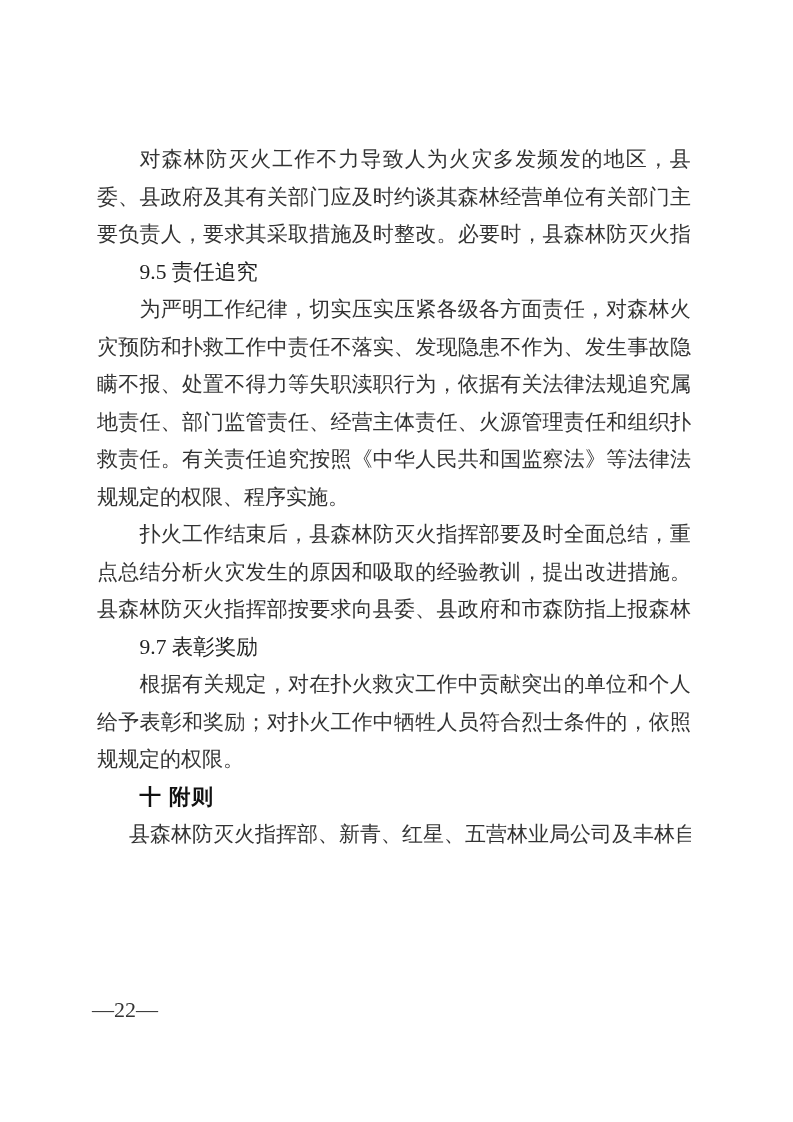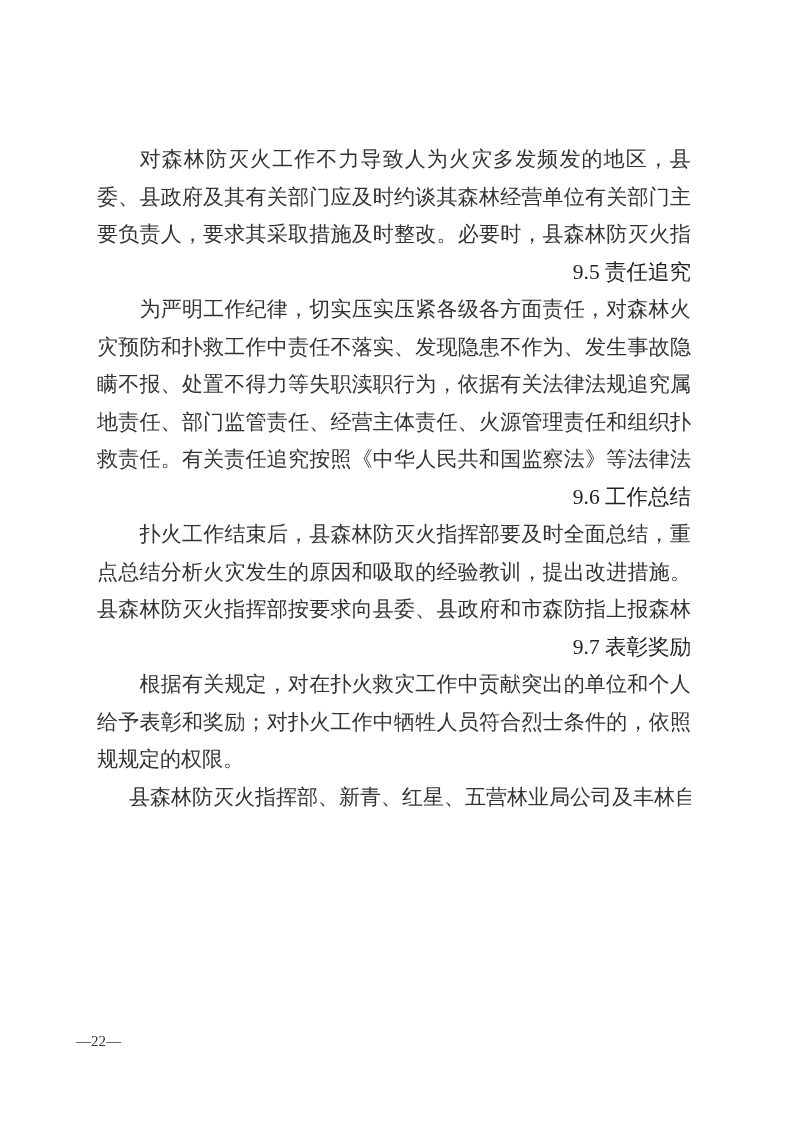--- a/index.html
+++ b/index.html
@@ -37,38 +37,36 @@
     white-space: normal;
   }
   .line.justified span {
     display: block;
     line-height: 37.5px;
   }
   .line.section-heading {
     font-family: "Liberation Serif", "DejaVu Serif", serif;
     color: #222222;
     font-size: 21.5px;
-    text-align: right;
   }
   .line.chapter-heading {
     font-family: "Liberation Sans", "DejaVu Sans", sans-serif;
     font-weight: bold;
     color: #111111;
     font-size: 21.5px;
     letter-spacing: 1px;
   }
   .footer {
     position: absolute;
-    left: 76px;
+    left: 92px;
     top: 996px;
-    font-size: 15px;
+    font-size: 22px;
     line-height: 28px;
     color: #333333;
     font-family: "Liberation Serif", "DejaVu Serif", serif;
-    margin-top: 31px;
   }
 </style>
 </head>
 <body>
 
 <div class="page">
   <div class="content">
       <div class="line body justified" style="padding-left: 42.6px;">
         <span>对</span>
         <span>森</span>
@@ -298,21 +296,21 @@
         <span>国</span>
         <span>监</span>
         <span>察</span>
         <span>法</span>
         <span>》</span>
         <span>等</span>
         <span>法</span>
         <span>律</span>
         <span>法</span>
       </div>
-      <div class="line section-heading" style="padding-left: 42.6px;">9.6 工作总结</div>
+      <div class="line body">规规定的权限、程序实施。</div>
       <div class="line body justified" style="padding-left: 42.6px;">
         <span>扑</span>
         <span>火</span>
         <span>工</span>
         <span>作</span>
         <span>结</span>
         <span>束</span>
         <span>后</span>
         <span>，</span>
         <span>县</span>
@@ -447,20 +445,21 @@
         <span>烈</span>
         <span>士</span>
         <span>条</span>
         <span>件</span>
         <span>的</span>
         <span>，</span>
         <span>依</span>
         <span>照</span>
       </div>
       <div class="line body">规规定的权限。</div>
+      <div class="line chapter-heading" style="padding-left: 42.6px;">十 附则</div>
       <div class="line body justified" style="padding-left: 31.95px;">
         <span>县</span>
         <span>森</span>
         <span>林</span>
         <span>防</span>
         <span>灭</span>
         <span>火</span>
         <span>指</span>
         <span>挥</span>
         <span>部</span>

